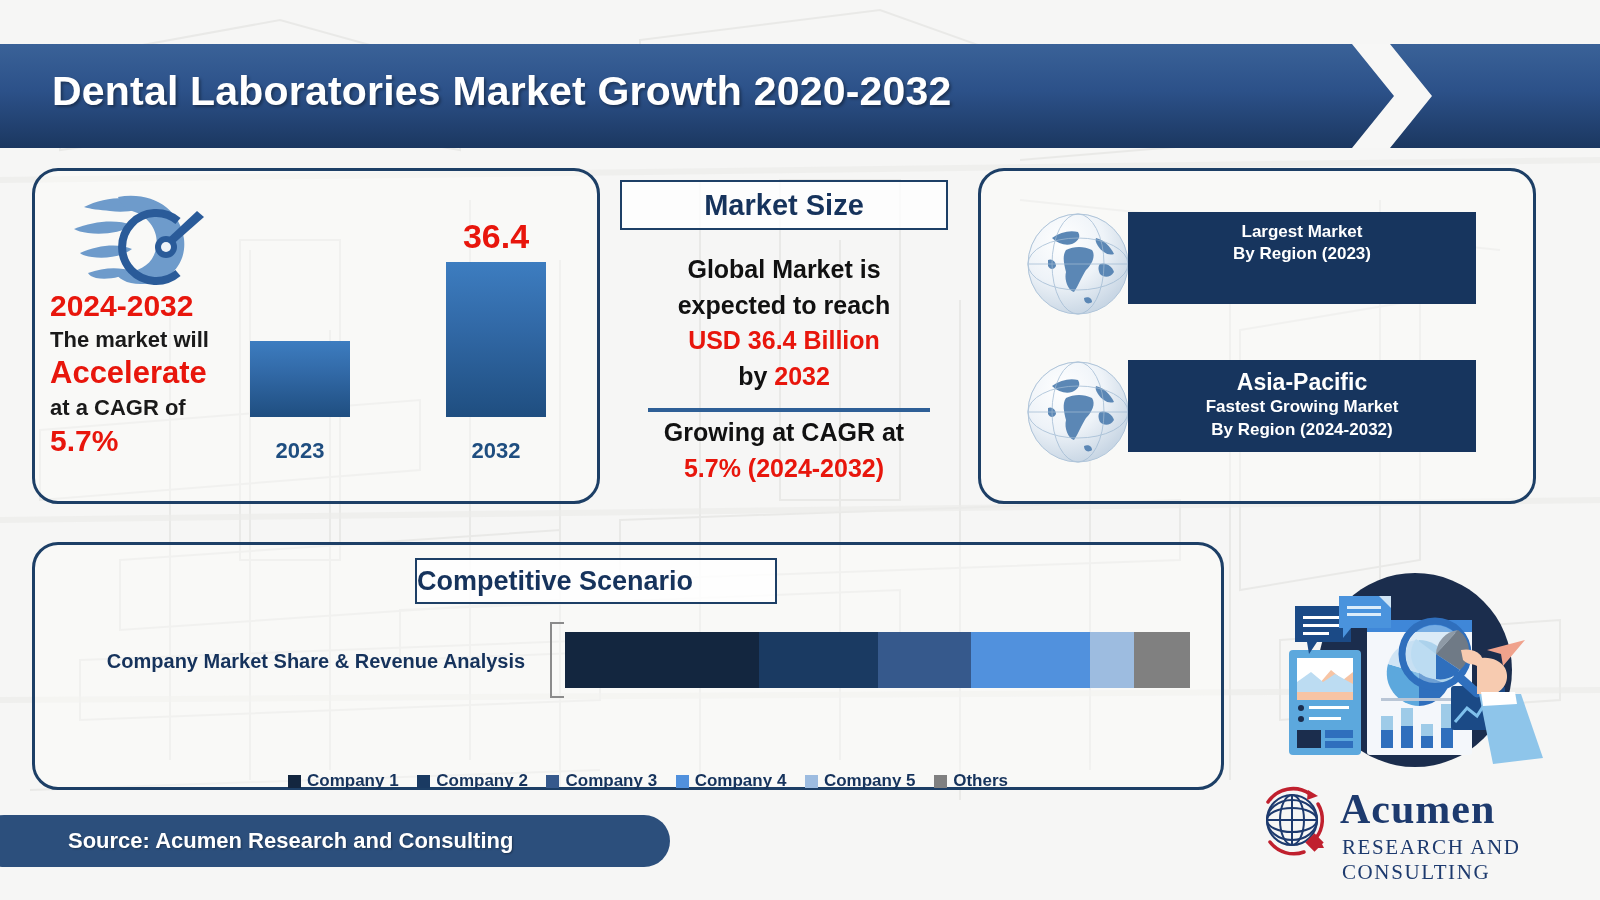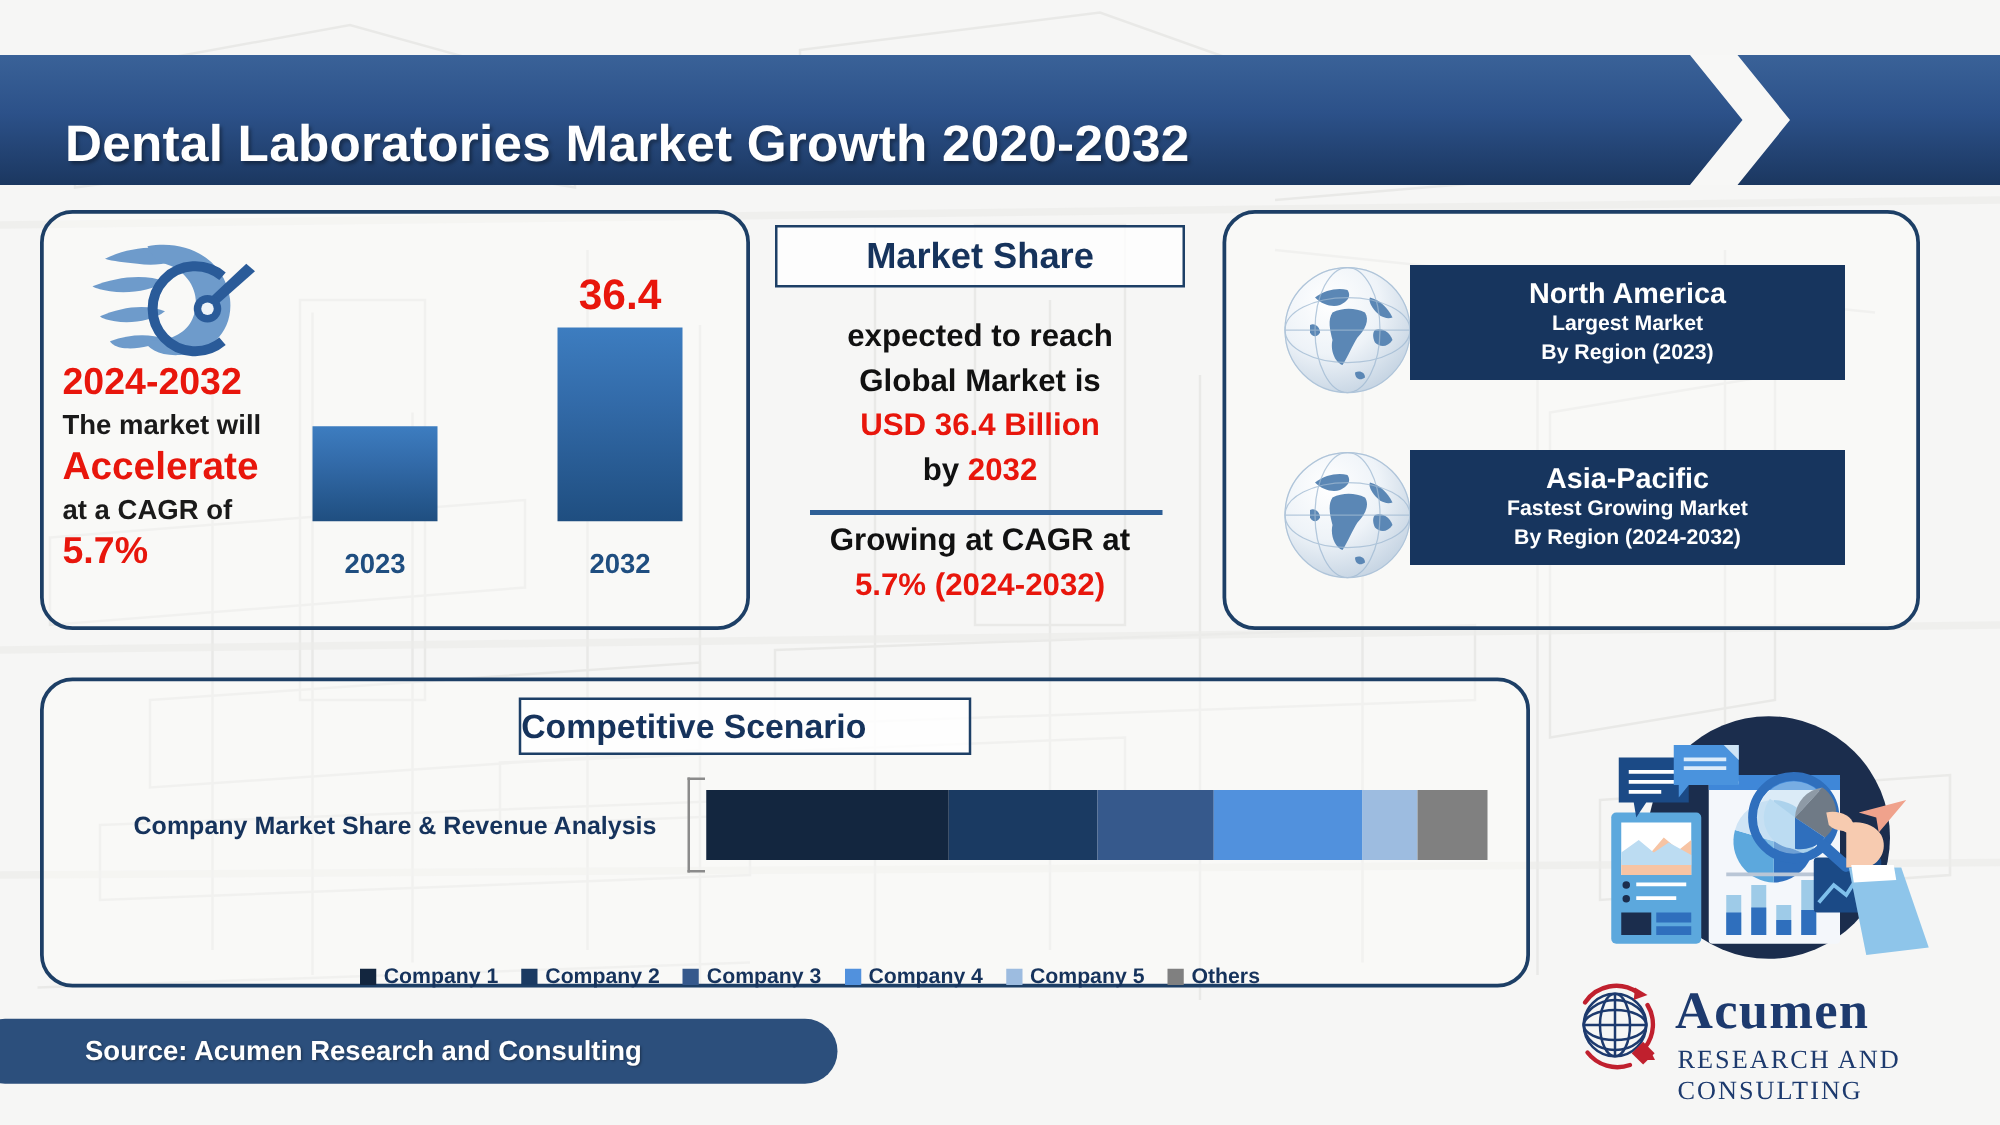--- a/index.html
+++ b/index.html
@@ -37,21 +37,20 @@
   .header-title {
     position: absolute;
     left: 52px; top: 68px;
     font-size: 41px;
     font-weight: bold;
     color: #ffffff;
     letter-spacing: 0.2px;
     text-shadow: 2px 2px 3px rgba(0,0,0,0.35);
     white-space: nowrap;
     z-index: 4;
-    margin-top: 24px;
   }
 
   
   .card {
     position: absolute;
     border: 3px solid #1d3f66;
     border-radius: 26px;
     background: rgba(252,252,251,0.42);
   }
   #card-growth { left: 32px;  top: 168px; width: 568px; height: 336px; }
@@ -282,26 +281,26 @@
     <div class="growth-cagr-val">5.7%</div>
   </div>
 
   <div class="bar" id="bar-2023"></div>
   <div class="bar" id="bar-2032"></div>
   <div class="bar-value">36.4</div>
   <div class="bar-label" id="label-2023">2023</div>
   <div class="bar-label" id="label-2032">2032</div>
 
   <div class="ms-title-box">
-    <span class="ms-title">Market Share</span>
+    <span class="ms-title">Market Size</span>
   </div>
 
   <div class="ms-body">
+    <div class="ms-l1">Global Market is</div>
     <div class="ms-l1">expected to reach</div>
-    <div class="ms-l1">Global Market is</div>
     <div class="ms-l1 ms-red">USD 36.4 Billion</div>
     <div class="ms-l1"><span>by </span><span class="ms-red">2032</span></div>
   </div>
 
   <div class="ms-divider"></div>
 
   <div class="ms-foot">
     <div class="ms-foot-l1">Growing at CAGR at</div>
     <div class="ms-foot-l2">5.7% (2024-2032)</div>
   </div>
@@ -327,21 +326,20 @@
     </g>
     <g fill="none" stroke="#9fb9d2" stroke-width="1" opacity="0.75">
       <ellipse cx="56" cy="56" rx="50" ry="50"></ellipse>
       <ellipse cx="56" cy="56" rx="26" ry="50"></ellipse>
       <ellipse cx="56" cy="56" rx="50" ry="26"></ellipse>
       <path d="M6,56 L106,56"></path>
     </g>
   </svg>
 
   <div class="region-band" id="region-band-1">
-    <div class="region-name">North America</div>
     <div class="region-sub">Largest Market</div>
     <div class="region-sub">By Region (2023)</div>
   </div>
 
   <svg class="globe" id="globe-2" viewBox="0 0 112 112">
     <circle cx="56" cy="56" r="50" fill="url(#gshine)" stroke="#dfe7ef" stroke-width="1"></circle>
     <g fill="#5b87b5">
       <path d="M30,30 C38,24 48,22 56,24 C60,30 54,34 50,36 C44,38 36,36 30,30 Z"></path>
       <path d="M44,42 C52,38 62,38 70,42 C74,48 70,56 64,62 C60,68 56,78 52,84 C46,82 42,72 44,64 C42,56 40,48 44,42 Z"></path>
       <path d="M74,30 C82,32 88,38 92,46 C86,48 80,44 76,38 C74,35 73,32 74,30 Z"></path>

